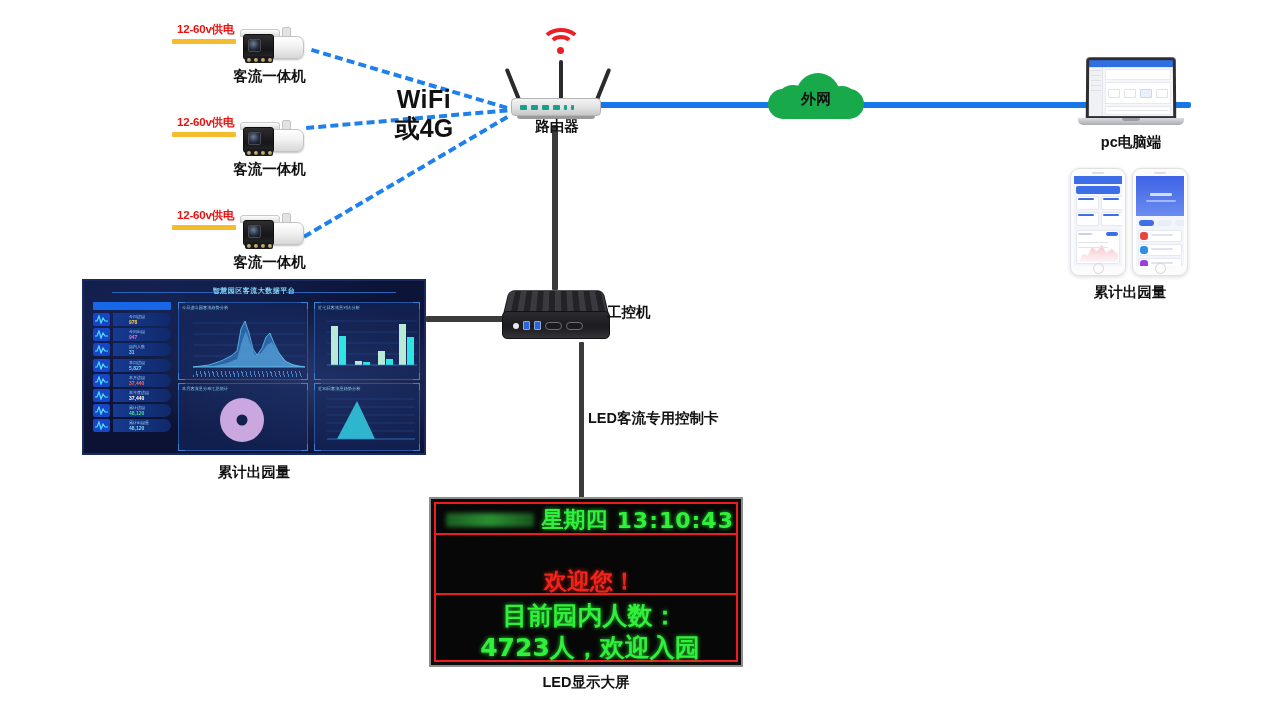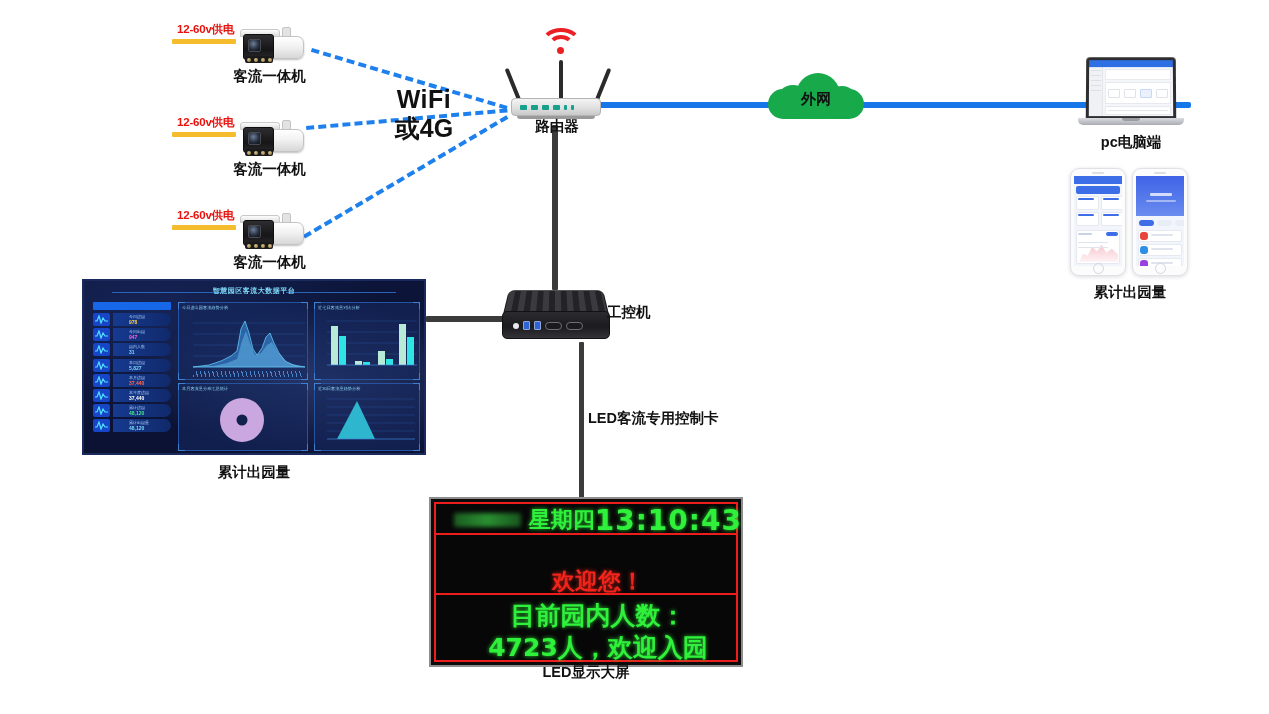--- a/index.html
+++ b/index.html
@@ -199,21 +199,21 @@
 
   
   .led-board {
     position: absolute; background: #0b0b0b;
     border: 2px solid #8d8d8d; padding: 3px;
   }
   .led-inner {
     position: relative; width: 100%; height: 100%;
     background: #070707; border: 2px solid #ee1d1d;
   }
-  .led-row { position: absolute; left: 12px; width: 100%; }
+  .led-row { position: absolute; left: 4px; width: 100%; }
   .led-sep { position: absolute; left: 0; width: 100%; height: 2px; background: #ee1d1d; }
   .led-green {
     color: #2ff03a; font-weight: bold;
     font-family: "DejaVu Sans", sans-serif;
     text-shadow: 0 0 4px rgba(47,240,58,.85);
     white-space: nowrap;
   }
   .led-red {
     color: #f0241a; font-weight: bold;
     font-family: "DejaVu Sans", sans-serif;
@@ -671,34 +671,34 @@
     <div class="lbl" style="position:absolute; left:0; top:186px; width:344px; font-size:14.5px;">累计出园量</div>
   </div>
 
   <div class="abs" style="left:429px; top:497px;">
     <div class="led-board" style="width:314px; height:170px;">
       <div class="led-inner">
 
         <div class="led-row" style="top:3px; height:26px; display:flex; align-items:center; padding:0 6px;">
           <span class="led-blur" style="width:120px; height:14px;"></span>
           <span class="led-green" style="font-size:22px; margin-left:8px;">星期四</span>
-          <span class="led-green" style="font-size:28px; letter-spacing:1px;">13:10:43</span>
+          <span class="led-green" style="font-size:22px; margin-left:9px; letter-spacing:1px;">13:10:43</span>
         </div>
         <div class="led-sep" style="top:29px;"></div>
 
 
         <div class="led-row" style="top:62px; height:26px; text-align:center;">
           <span class="led-red" style="font-size:23px;">欢迎您！</span>
         </div>
         <div class="led-sep" style="top:89px;"></div>
 
         <div class="led-row" style="top:95px; height:30px; text-align:center;">
           <span class="led-green" style="font-size:25px;text-align:right;">目前园内人数：</span>
         </div>
         <div class="led-row" style="top:127px; height:30px; text-align:center;">
           <span class="led-green" style="font-size:25px;">4723人，欢迎入园</span>
         </div>
       </div>
     </div>
-    <div class="lbl" style="position:absolute; left:0; top:168px; width:314px; font-size:14.5px;">LED显示大屏</div>
+    <div class="lbl" style="position:absolute; left:0; top:178px; width:314px; font-size:14.5px;">LED显示大屏</div>
   </div>
 
 </div>
 
 </body></html>

